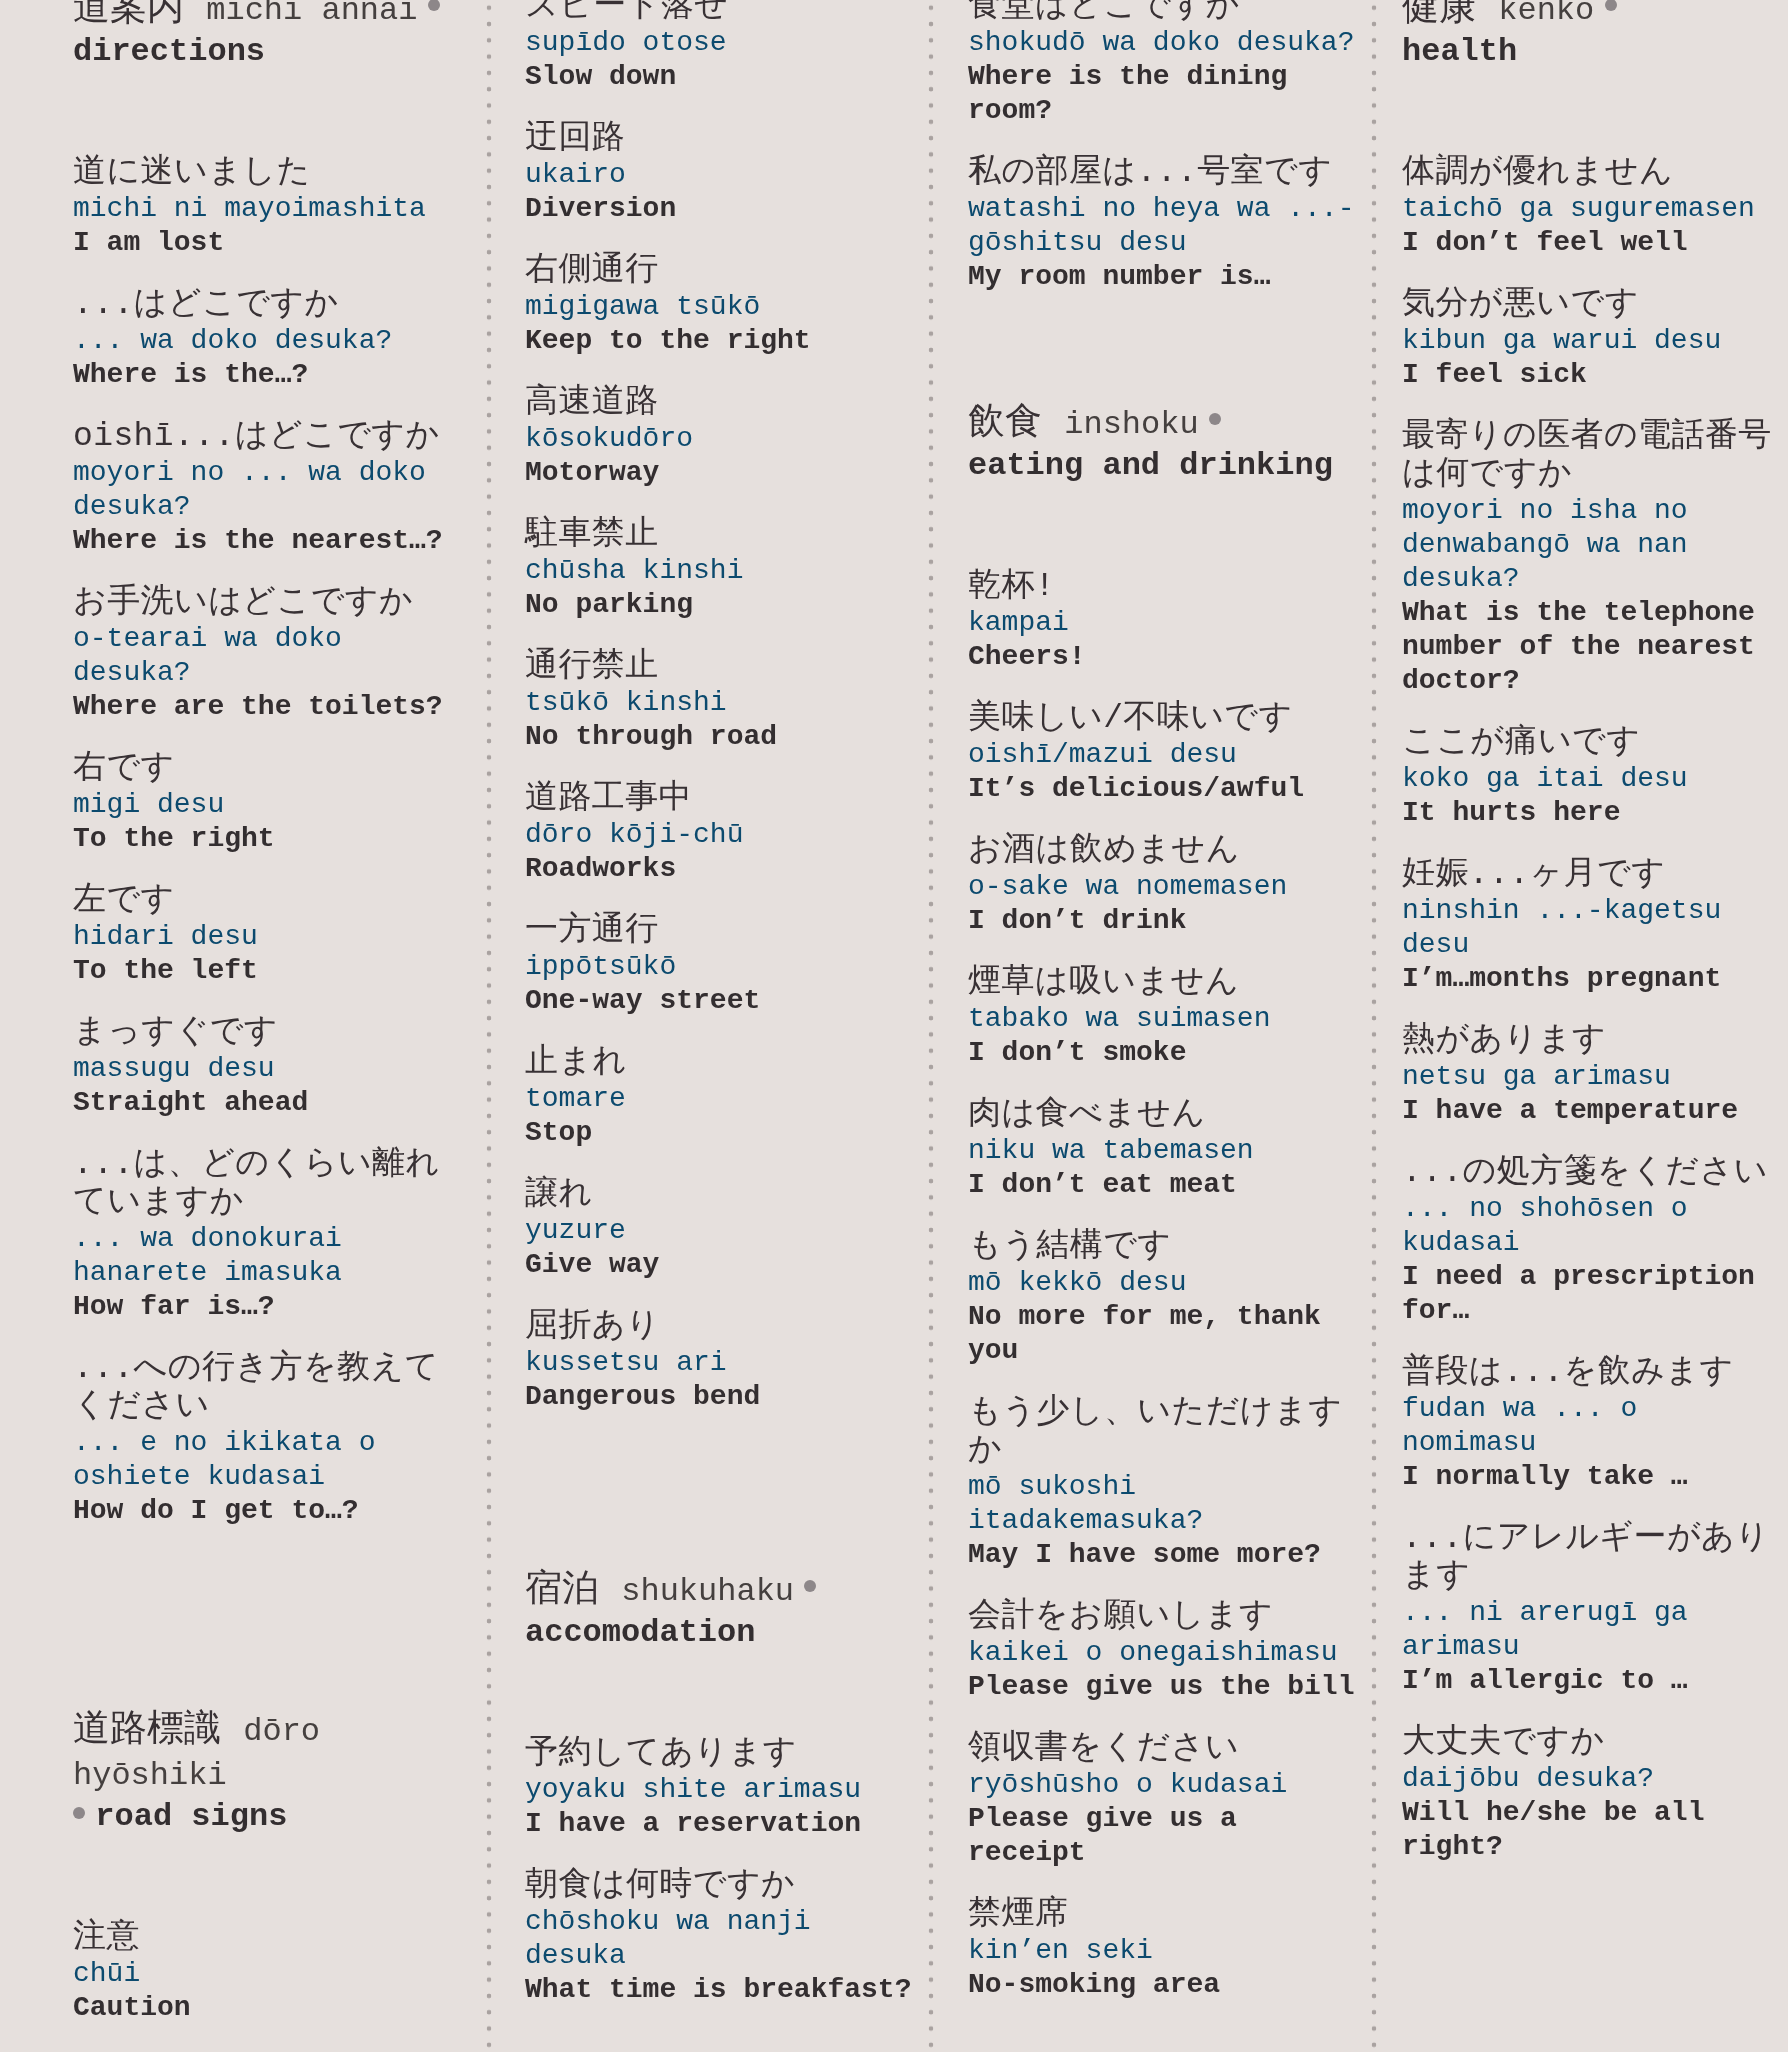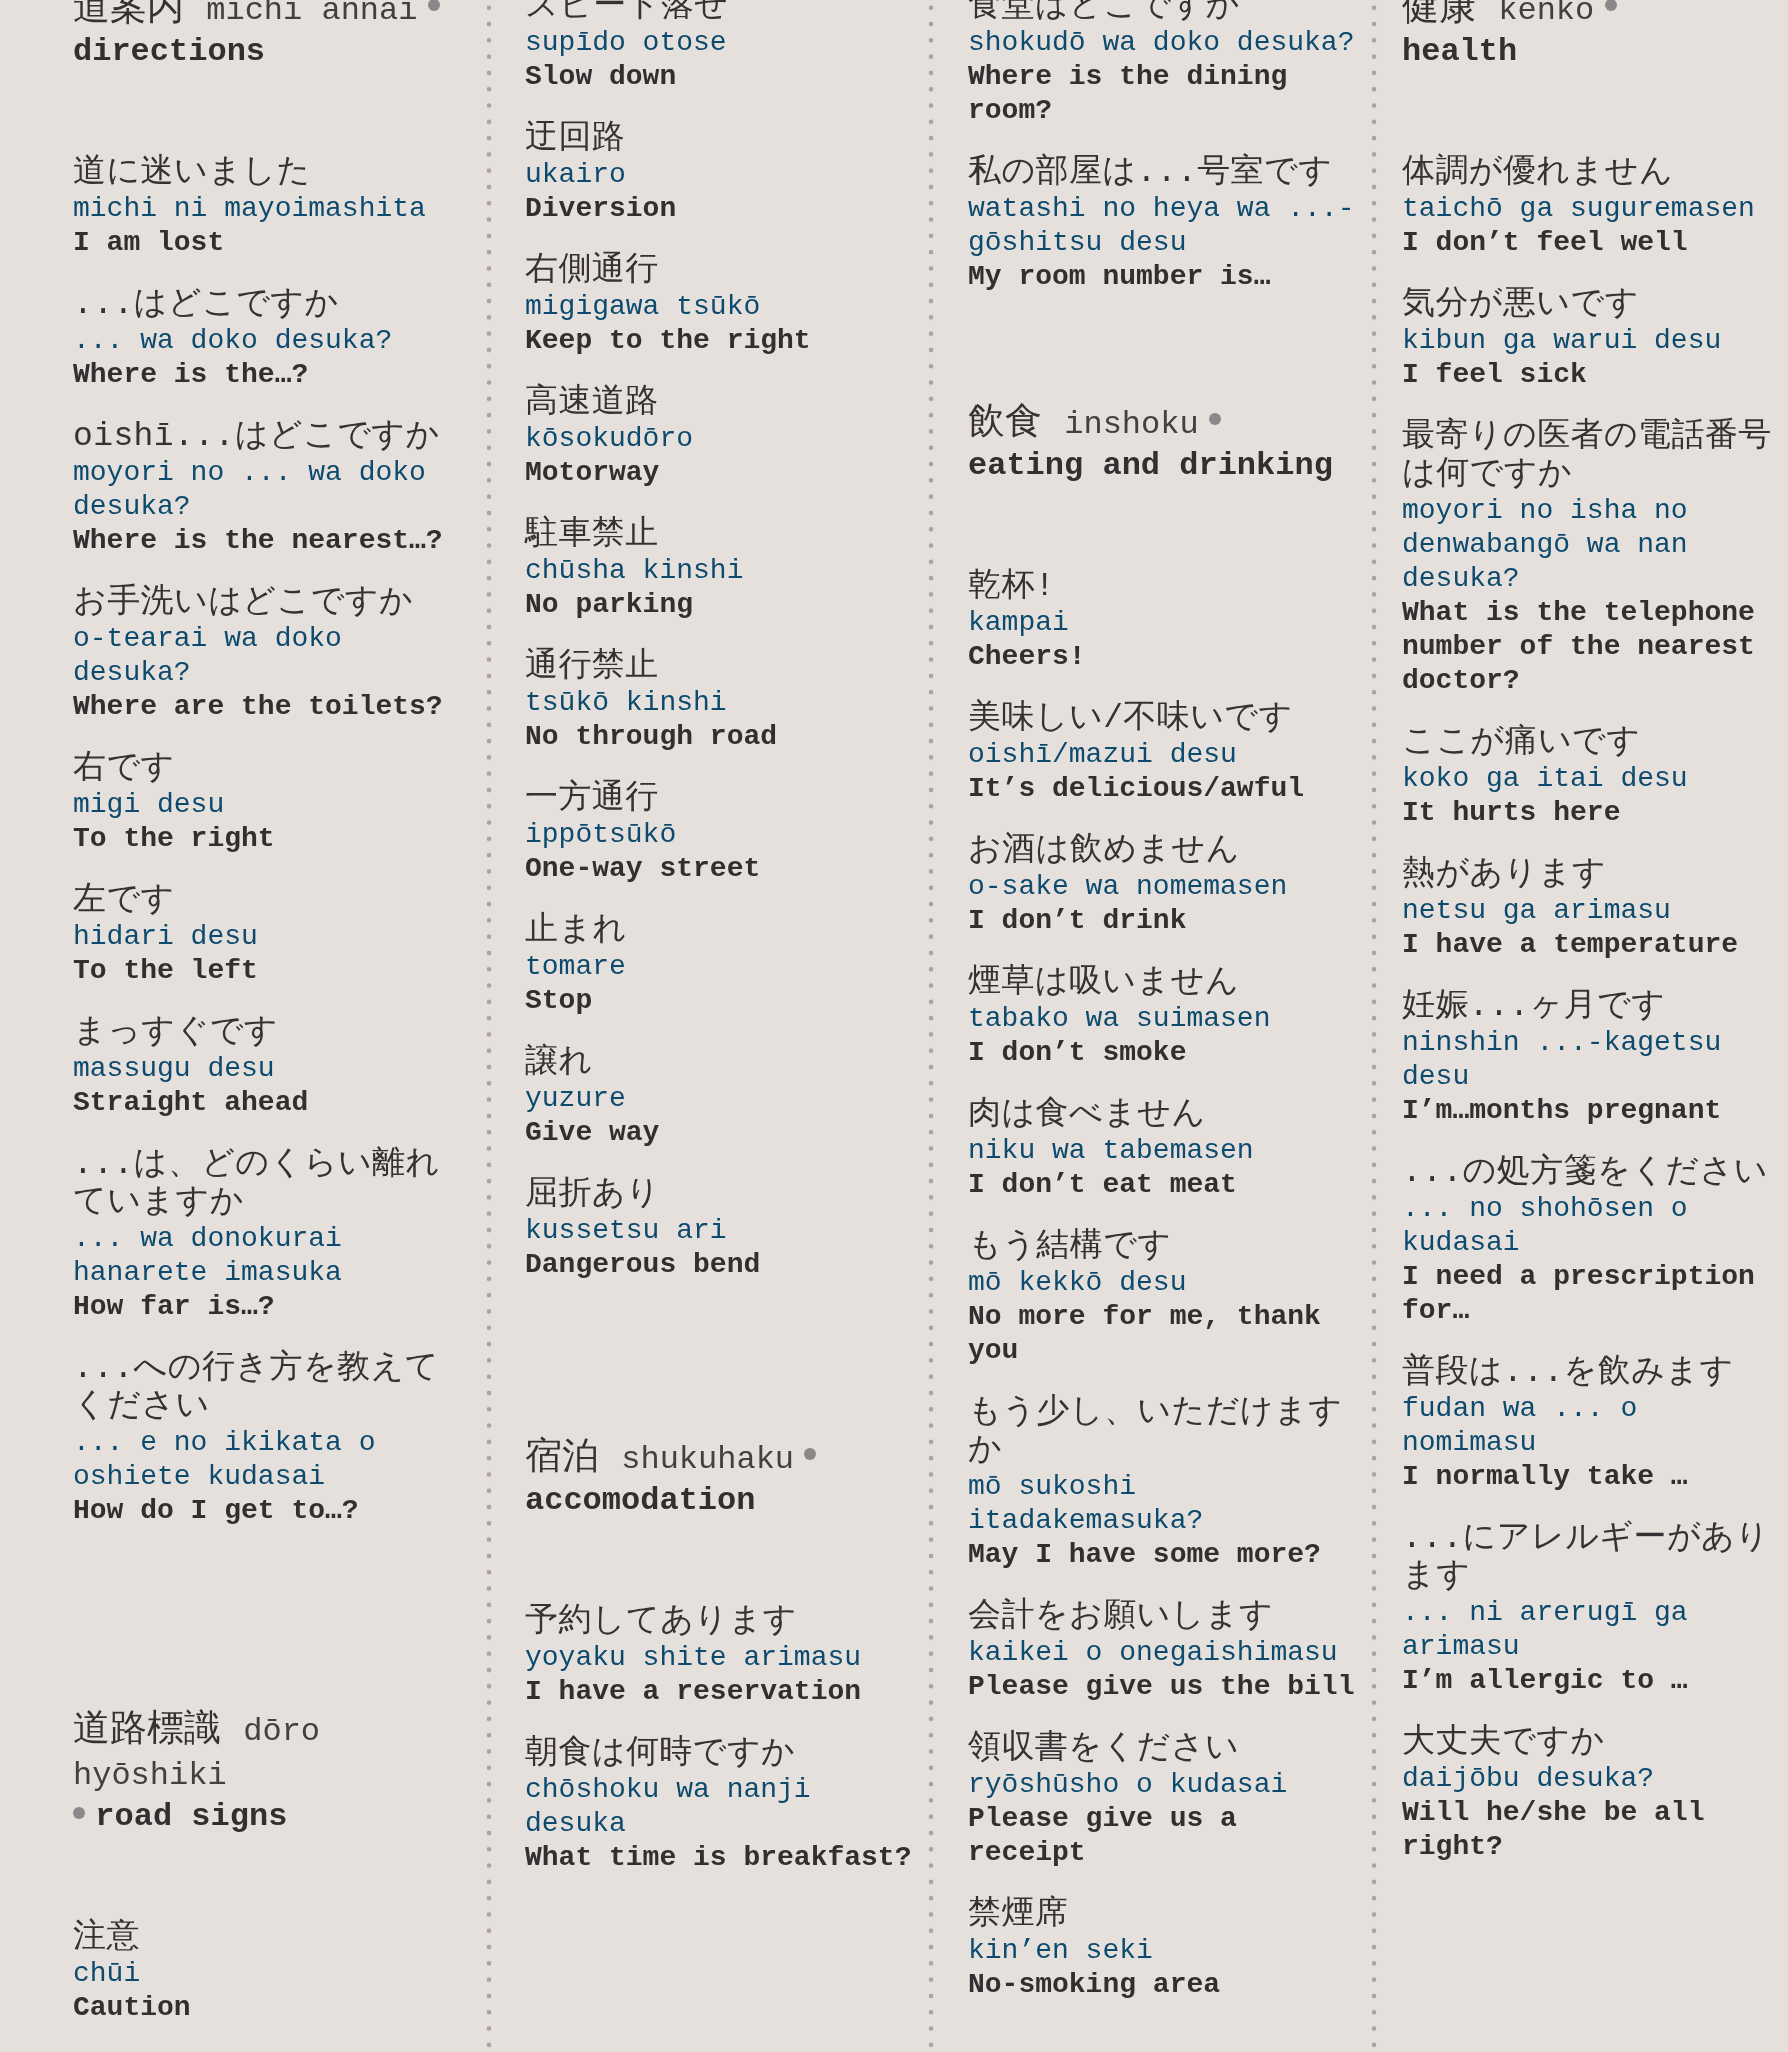--- a/index.html
+++ b/index.html
@@ -131,20 +131,25 @@
         <div class="kanji">駐車禁止</div>
         <div class="romaji">chūsha kinshi</div>
         <div class="english">No parking</div>
       </div>
       <div class="phrase">
         <div class="kanji">通行禁止</div>
         <div class="romaji">tsūkō kinshi</div>
         <div class="english">No through road</div>
       </div>
       <div class="phrase">
+        <div class="kanji">道路工事中</div>
+        <div class="romaji">dōro kōji-chū</div>
+        <div class="english">Roadworks</div>
+      </div>
+      <div class="phrase">
         <div class="kanji">一方通行</div>
         <div class="romaji">ippōtsūkō</div>
         <div class="english">One-way street</div>
       </div>
       <div class="phrase">
         <div class="kanji">止まれ</div>
         <div class="romaji">tomare</div>
         <div class="english">Stop</div>
       </div>
       <div class="phrase">
@@ -262,28 +267,28 @@
         <div class="kanji">最寄りの医者の電話番号は何ですか</div>
         <div class="romaji">moyori no isha no denwabangō wa nan desuka?</div>
         <div class="english">What is the telephone number of the nearest doctor?</div>
       </div>
       <div class="phrase">
         <div class="kanji">ここが痛いです</div>
         <div class="romaji">koko ga itai desu</div>
         <div class="english">It hurts here</div>
       </div>
       <div class="phrase">
+        <div class="kanji">妊娠...ヶ月です</div>
+        <div class="romaji">ninshin ...-kagetsu desu</div>
+        <div class="english">I’m…months pregnant</div>
+      </div>
+      <div class="phrase">
         <div class="kanji">熱があります</div>
         <div class="romaji">netsu ga arimasu</div>
         <div class="english">I have a temperature</div>
-      </div>
-      <div class="phrase">
-        <div class="kanji">妊娠...ヶ月です</div>
-        <div class="romaji">ninshin ...-kagetsu desu</div>
-        <div class="english">I’m…months pregnant</div>
       </div>
       <div class="phrase">
         <div class="kanji">...の処方箋をください</div>
         <div class="romaji">... no shohōsen o kudasai</div>
         <div class="english">I need a prescription for…</div>
       </div>
       <div class="phrase">
         <div class="kanji">普段は...を飲みます</div>
         <div class="romaji">fudan wa ... o nomimasu</div>
         <div class="english">I normally take …</div>

